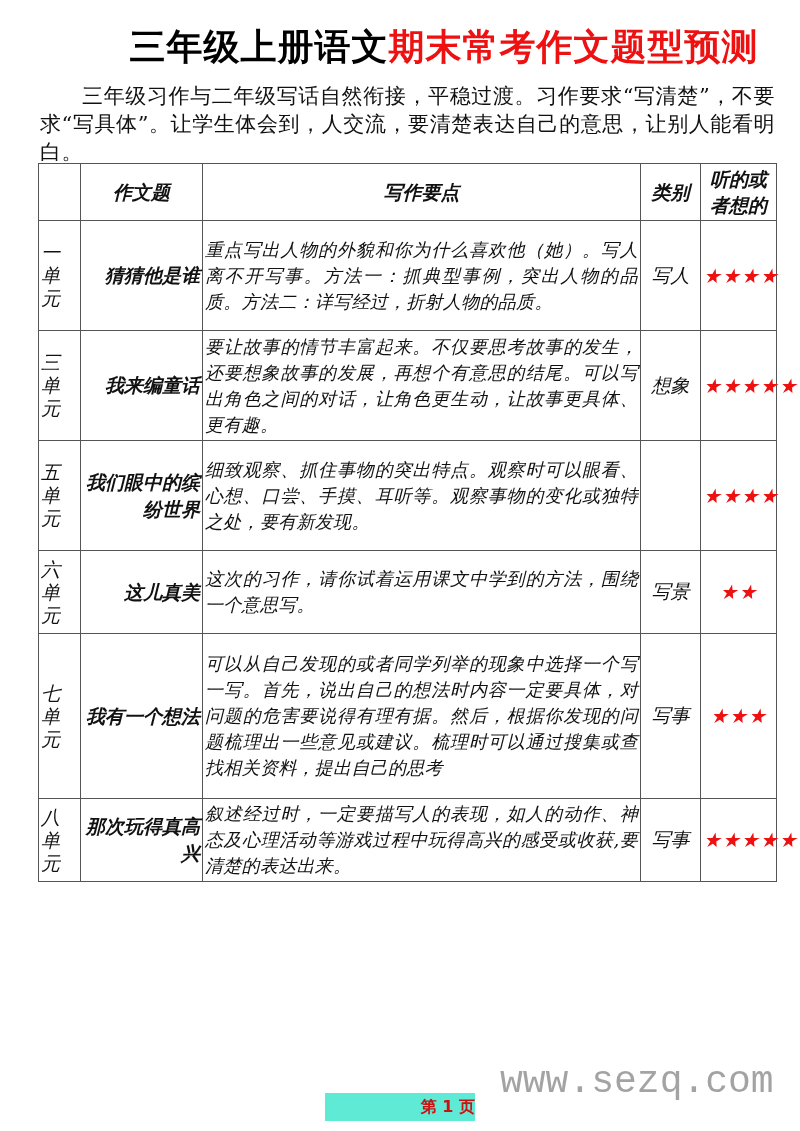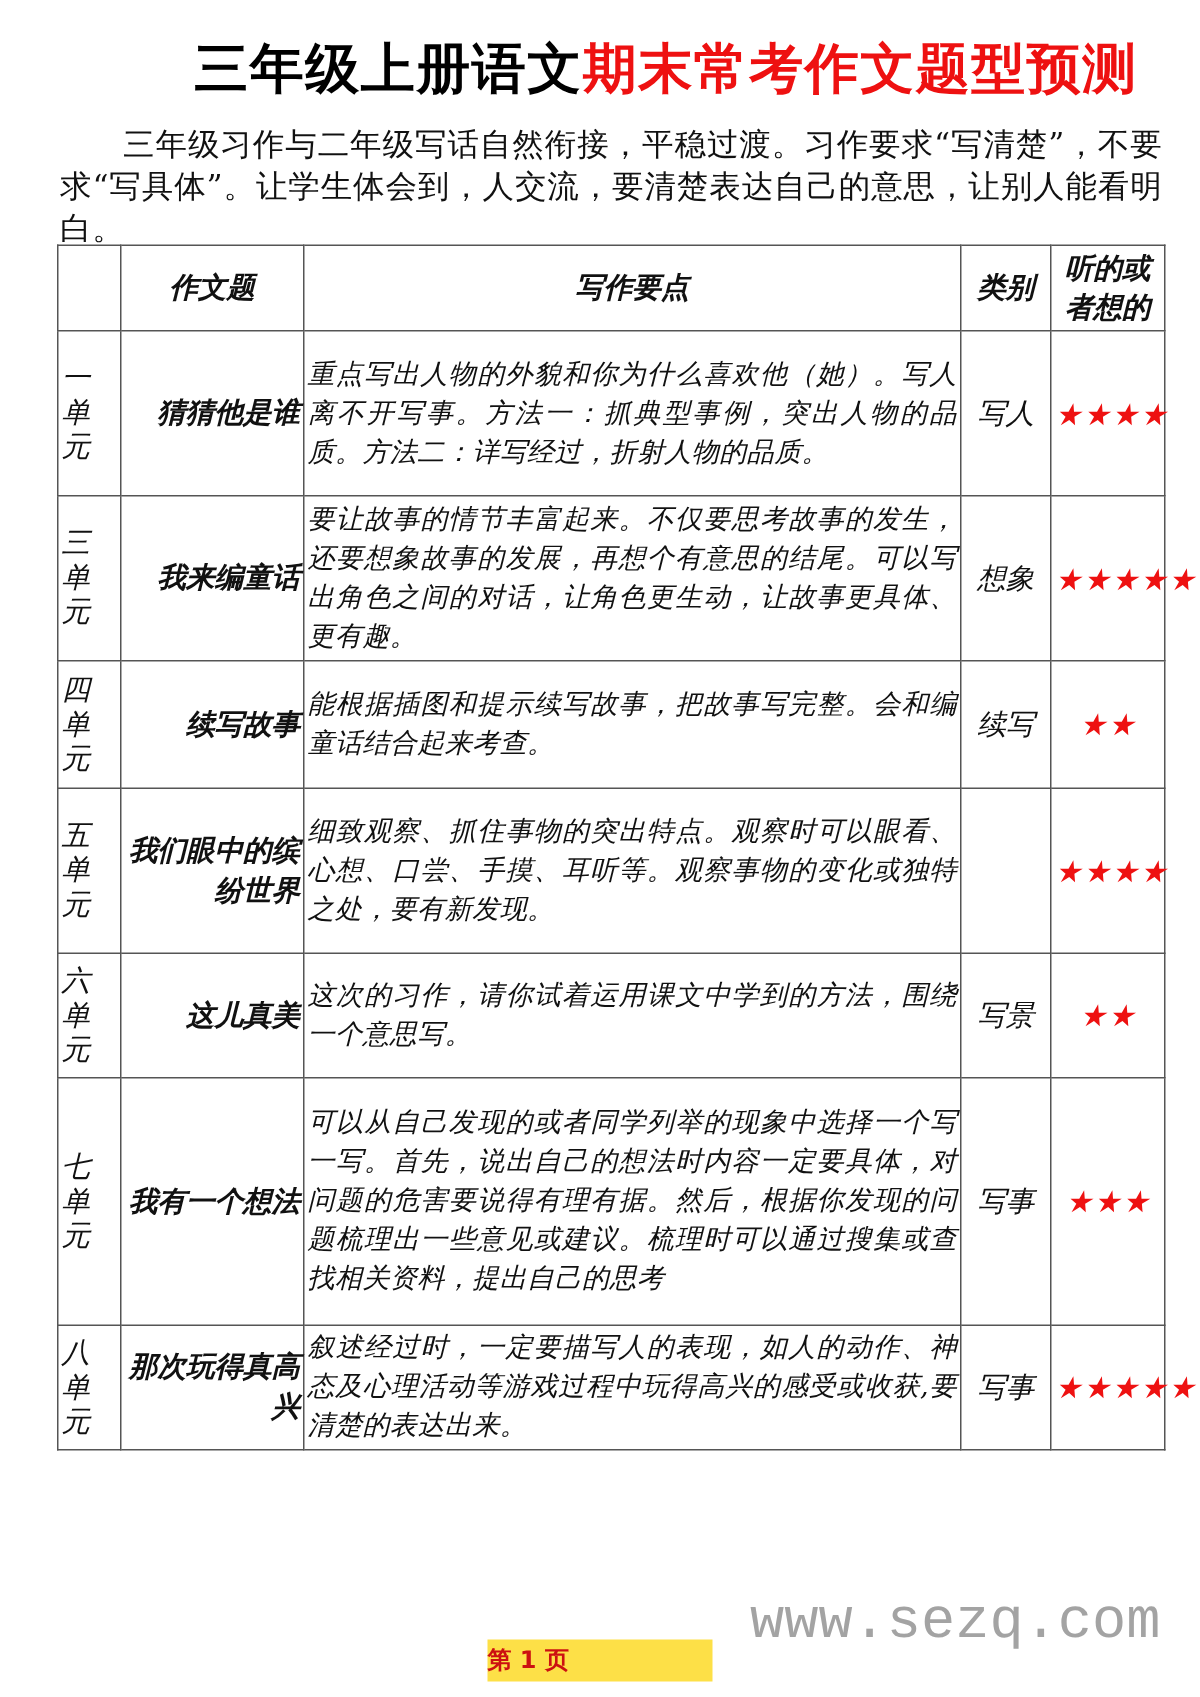--- a/index.html
+++ b/index.html
@@ -19,21 +19,21 @@
        font-size: 19px; text-align: center; line-height: 26px; }
   td.unit { font-size: 19px; line-height: 23px; padding: 0; }
   td.topic { text-align: right; font-family: "DejaVu Sans", "Liberation Sans", sans-serif;
              font-weight: bold; font-size: 19px; line-height: 27px; }
   td.points { font-size: 18px; line-height: 26px; text-align: justify; letter-spacing: 0.3px; padding: 0 1px 0 3px; }
   td.cat { text-align: center; font-size: 19px; margin-top: 32px; }
   td.stars { text-align: center; color: #ee1111; font-size: 20px; line-height: 26px; letter-spacing: 1px; }
   .watermark { position: absolute; left: 500px; top: 1060px; font-family: Liberation Mono, monospace;
                font-size: 38px; color: #9a9a9a; opacity: 0.9; letter-spacing: 0px; }
   .pager { position: absolute; left: 325px; top: 1093px; width: 150px; height: 28px;
-           background: #fde047; color: #cc1111; text-align: left; font-weight: bold;
+           background: #5eead4; color: #cc1111; text-align: right; font-weight: bold;
            font-size: 16px; line-height: 28px; font-family: "DejaVu Sans", "Liberation Sans", sans-serif; }
 </style>
 </head>
 <body>
 
 <div class="title">
   <span class="black">三年级上册语文</span><span class="red">期末常考作文题型预测</span>
 </div>
 
 <div class="intro">三年级习作与二年级写话自然衔接，平稳过渡。习作要求“写清楚”，不要求“写具体”。让学生体会到，人交流，要清楚表达自己的意思，让别人能看明白。</div>
@@ -61,27 +61,20 @@
     <td class="cat">写人</td>
     <td class="stars">★★★★</td>
   </tr>
   <tr style="height:110px">
     <td class="unit">三单元</td>
     <td class="topic">我来编童话</td>
     <td class="points">要让故事的情节丰富起来。不仅要思考故事的发生，还要想象故事的发展，再想个有意思的结尾。可以写出角色之间的对话，让角色更生动，让故事更具体、更有趣。</td>
     <td class="cat">想象</td>
     <td class="stars">★★★★★</td>
   </tr>
-  <tr style="height:85px">
-    <td class="unit">四单元</td>
-    <td class="topic">续写故事</td>
-    <td class="points">能根据插图和提示续写故事，把故事写完整。会和编童话结合起来考查。</td>
-    <td class="cat">续写</td>
-    <td class="stars">★★</td>
-  </tr>
   <tr style="height:110px">
     <td class="unit">五单元</td>
     <td class="topic">我们眼中的缤纷世界</td>
     <td class="points">细致观察、抓住事物的突出特点。观察时可以眼看、心想、口尝、手摸、耳听等。观察事物的变化或独特之处，要有新发现。</td>
     <td class="cat"></td>
     <td class="stars">★★★★</td>
   </tr>
   <tr style="height:83px">
     <td class="unit">六单元</td>
     <td class="topic">这儿真美</td>

